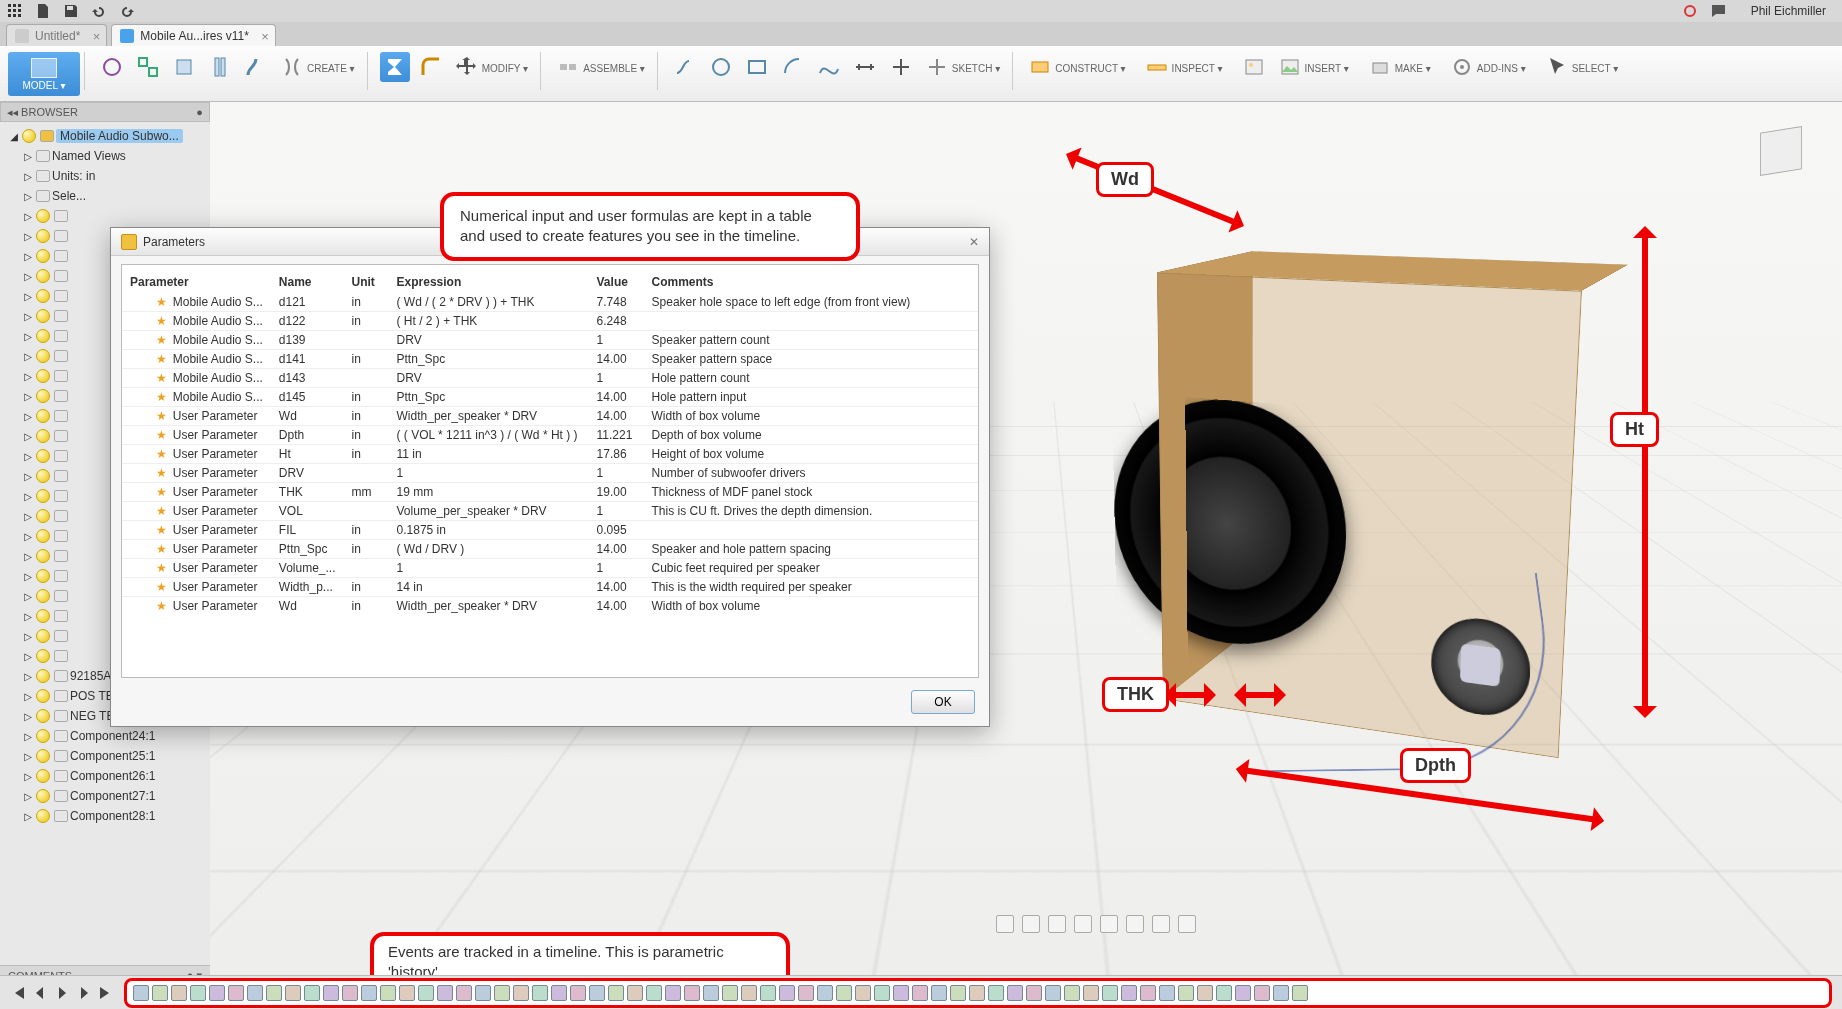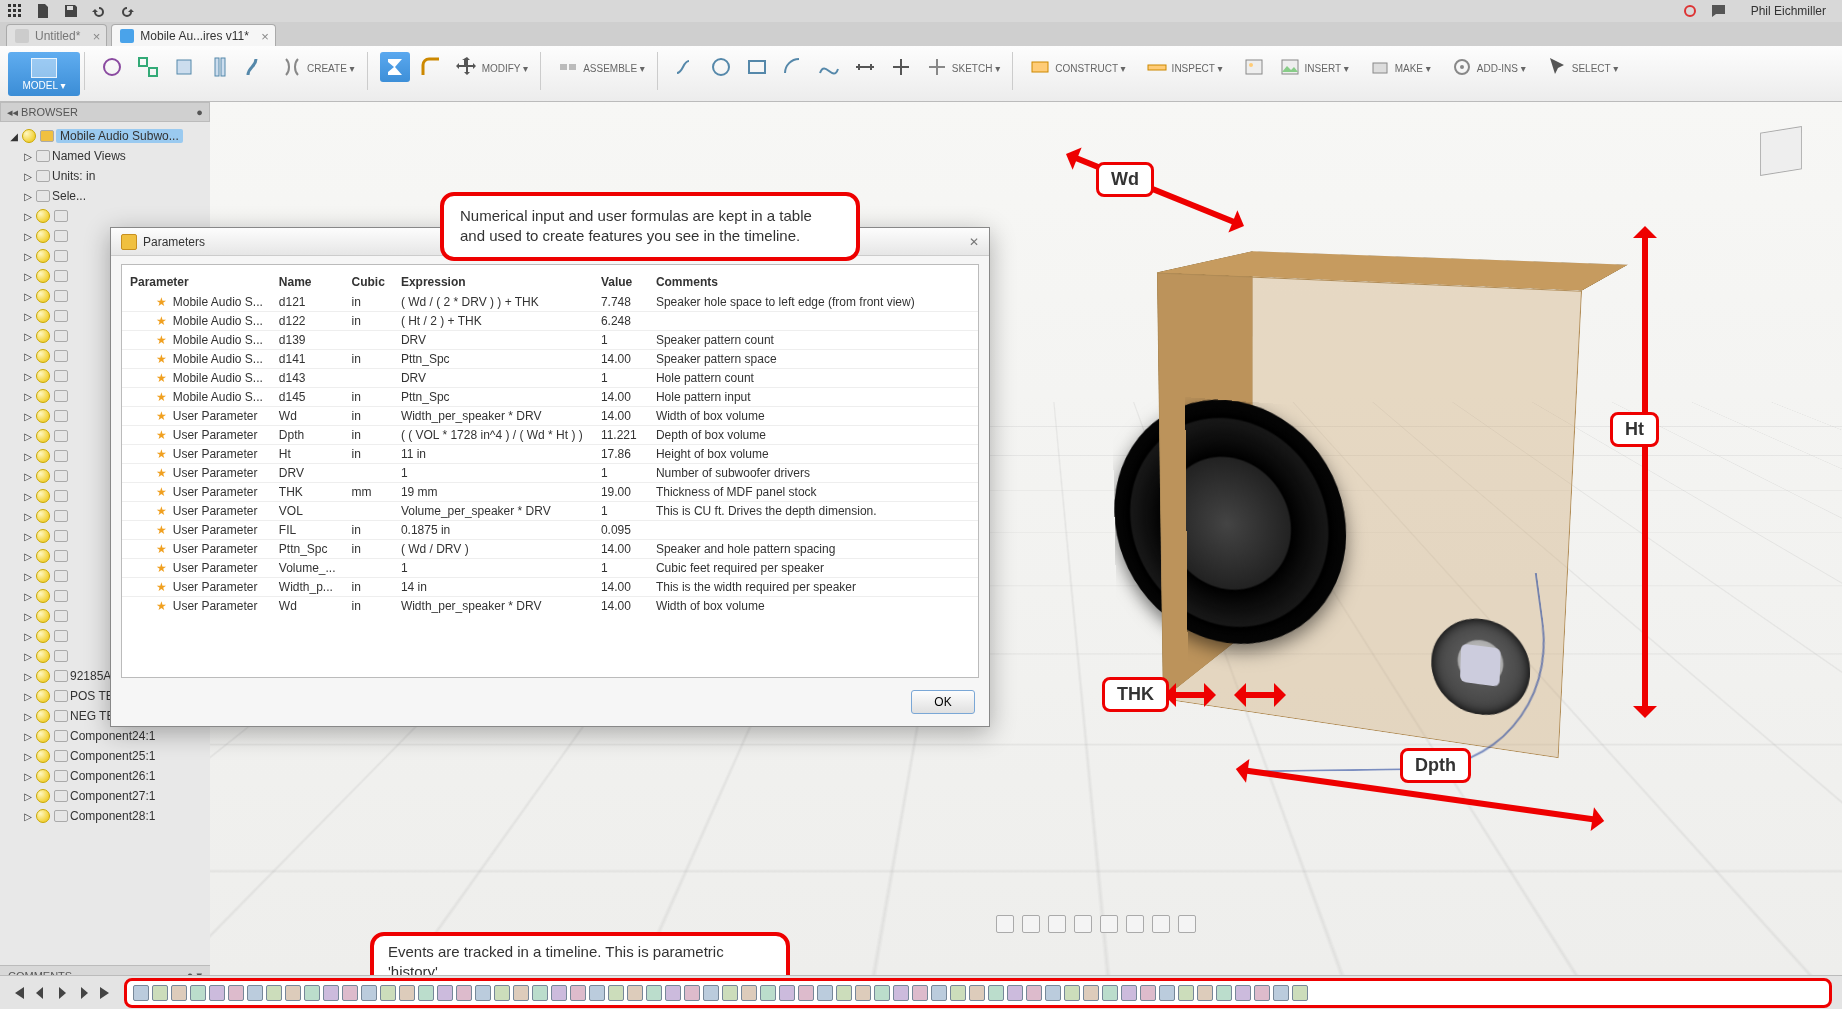--- a/index.html
+++ b/index.html
@@ -632,21 +632,21 @@
     <span class="ticon"></span>
     <span>Parameters</span>
     <span class="dclose">✕</span>
   </div>
   <div class="inner">
     <table class="ptable">
       <thead>
           <tr>
         <th style="width:130px">Parameter</th>
         <th style="width:60px">Name</th>
-        <th style="width:45px">Cubic</th>
+        <th style="width:45px">Unit</th>
         <th style="width:200px">Expression</th>
         <th style="width:55px">Value</th>
         <th>Comments</th>
       </tr>
         </thead>
       <tbody id="param-body">
           <tr>
             <td style="padding-left:34px"><span class="star">★</span>Mobile Audio S...</td>
             <td>d121</td>
             <td>in</td>
@@ -699,21 +699,21 @@
             <td>Wd</td>
             <td>in</td>
             <td>Width_per_speaker * DRV</td>
             <td>14.00</td>
             <td>Width of box volume</td>
           </tr>
           <tr>
             <td style="padding-left:34px"><span class="star">★</span>User Parameter</td>
             <td>Dpth</td>
             <td>in</td>
-            <td>( ( VOL * 1728 in^4 ) / ( Wd * Ht ) )</td>
+            <td>( ( VOL * 1211 in^3 ) / ( Wd * Ht ) )</td>
             <td>11.221</td>
             <td>Depth of box volume</td>
           </tr>
           <tr>
             <td style="padding-left:34px"><span class="star">★</span>User Parameter</td>
             <td>Ht</td>
             <td>in</td>
             <td>11 in</td>
             <td>17.86</td>
             <td>Height of box volume</td>

